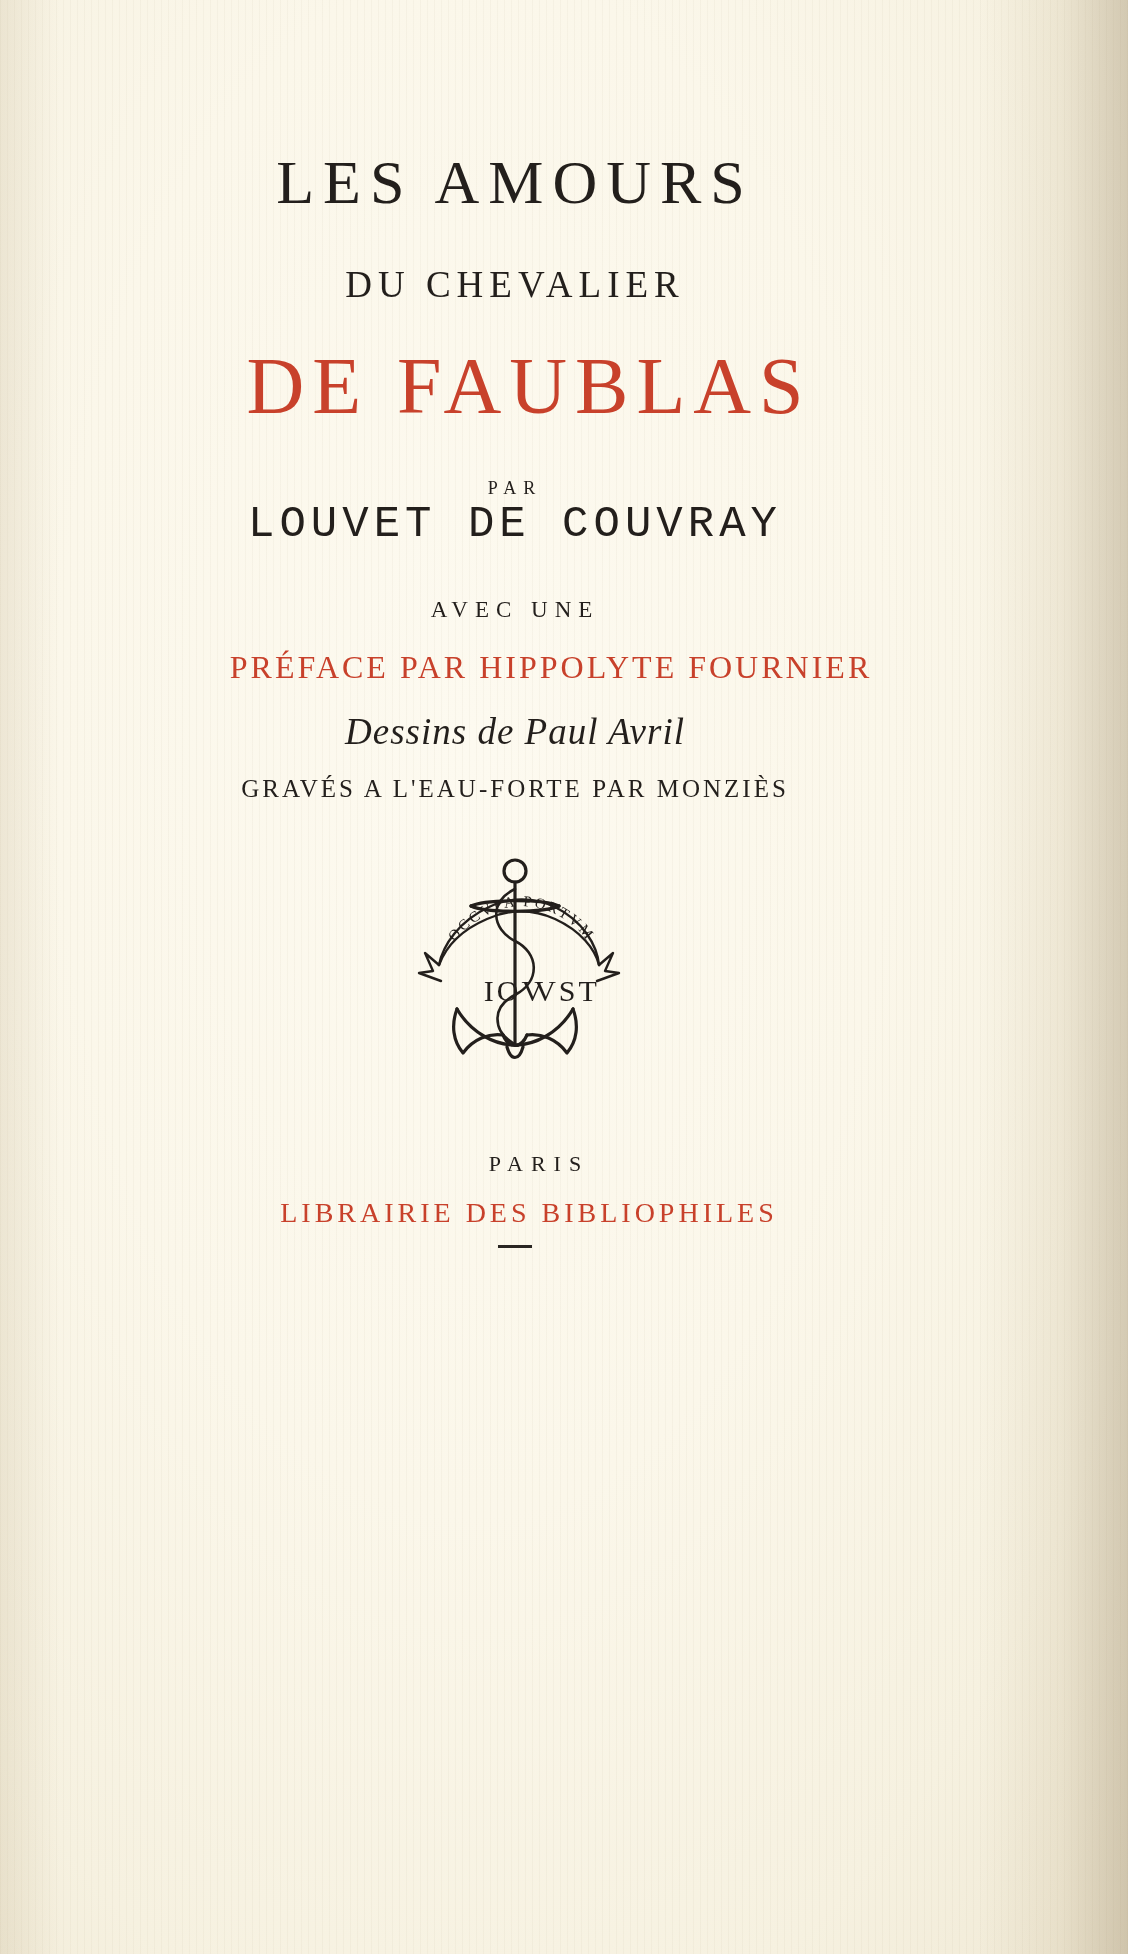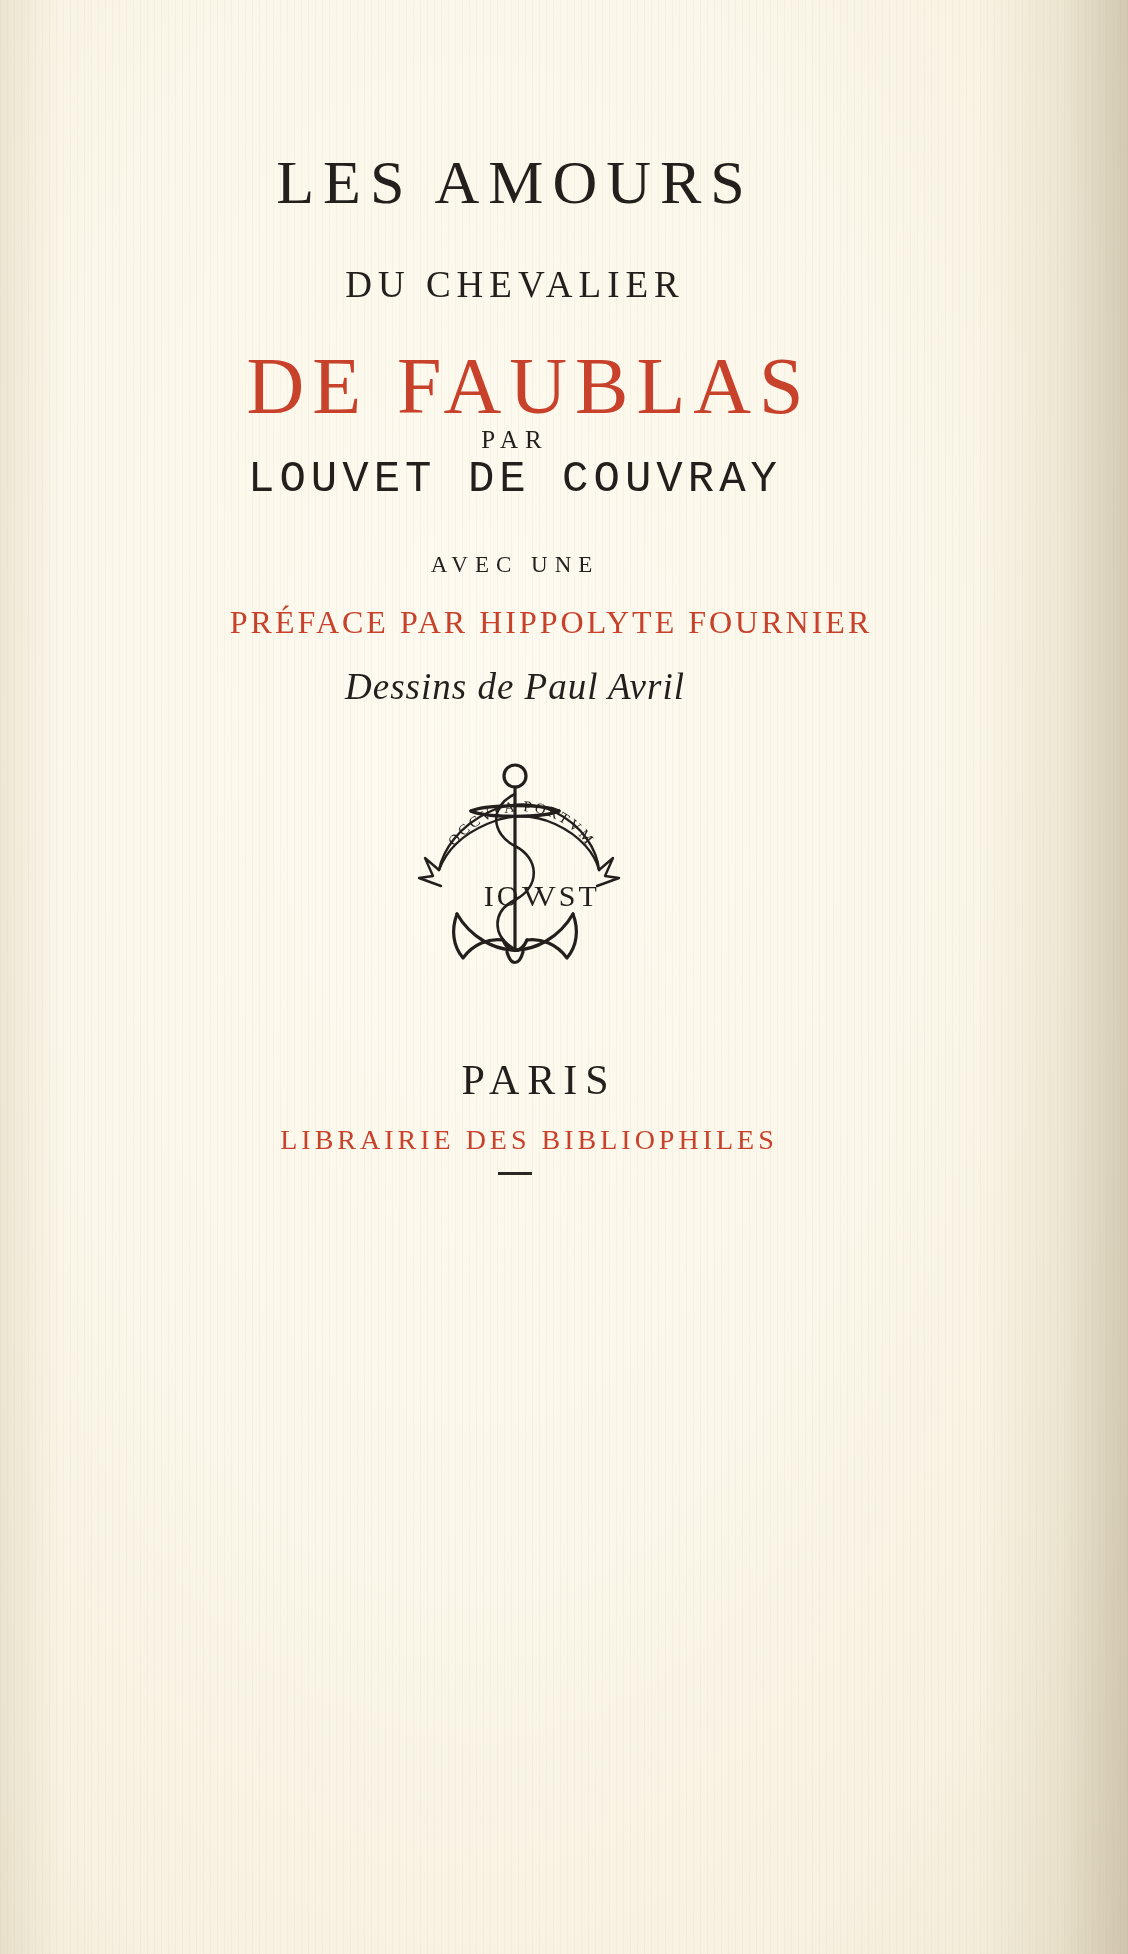--- a/index.html
+++ b/index.html
@@ -83,22 +83,23 @@
     letter-spacing: 6px;
     margin-top: 48px;
   }
   .line-main-red {
     font-size: 80px;
     letter-spacing: 8px;
     margin-top: 40px;
     line-height: 1.0;
   }
   .line-par {
-    font-size: 25px;
+    font-size: 18px;
     letter-spacing: 7px;
+    margin-top: 52px;
   }
   .line-author {
     font-size: 44px;
     letter-spacing: 5px;
     font-family: Liberation Mono, monospace;
   }
   .line-avecune {
     font-size: 23px;
     letter-spacing: 7px;
     margin-top: 48px;
@@ -122,21 +123,21 @@
     margin-top: 22px;
   }
 
   .device {
     margin-top: 46px;
     display: flex;
     justify-content: center;
   }
 
   .line-paris {
-    font-size: 42px;
+    font-size: 22px;
     letter-spacing: 8px;
     margin-top: 52px;
     padding-left: 48px;
   }
   .line-librairie {
     font-size: 28px;
     letter-spacing: 4px;
     margin-top: 20px;
   }
   .line-rue {
@@ -180,20 +181,21 @@
     <div class="line-par black">PAR</div>
 
     <div class="line-author black">LOUVET DE COUVRAY</div>
 
     <div class="line-avecune black">AVEC UNE</div>
 
     <div class="line-preface red">PRÉFACE PAR HIPPOLYTE FOURNIER</div>
 
     <div class="line-dessins black">Dessins de Paul Avril</div>
 
+    <div class="line-graves black">GRAVÉS A L'EAU-FORTE PAR MONZIÈS</div>
 
     <div class="device">
       <svg class="anchor-device" width="260" height="250" viewBox="0 0 260 250" aria-hidden="true">
         <g stroke="#231f1c" fill="none" stroke-width="3.2" stroke-linecap="round" stroke-linejoin="round">
 
           <circle cx="130" cy="22" r="11"></circle>
 
           <path d="M130 33 L130 196"></path>
 
           <path d="M86 57 C100 50 160 50 174 57"></path>

